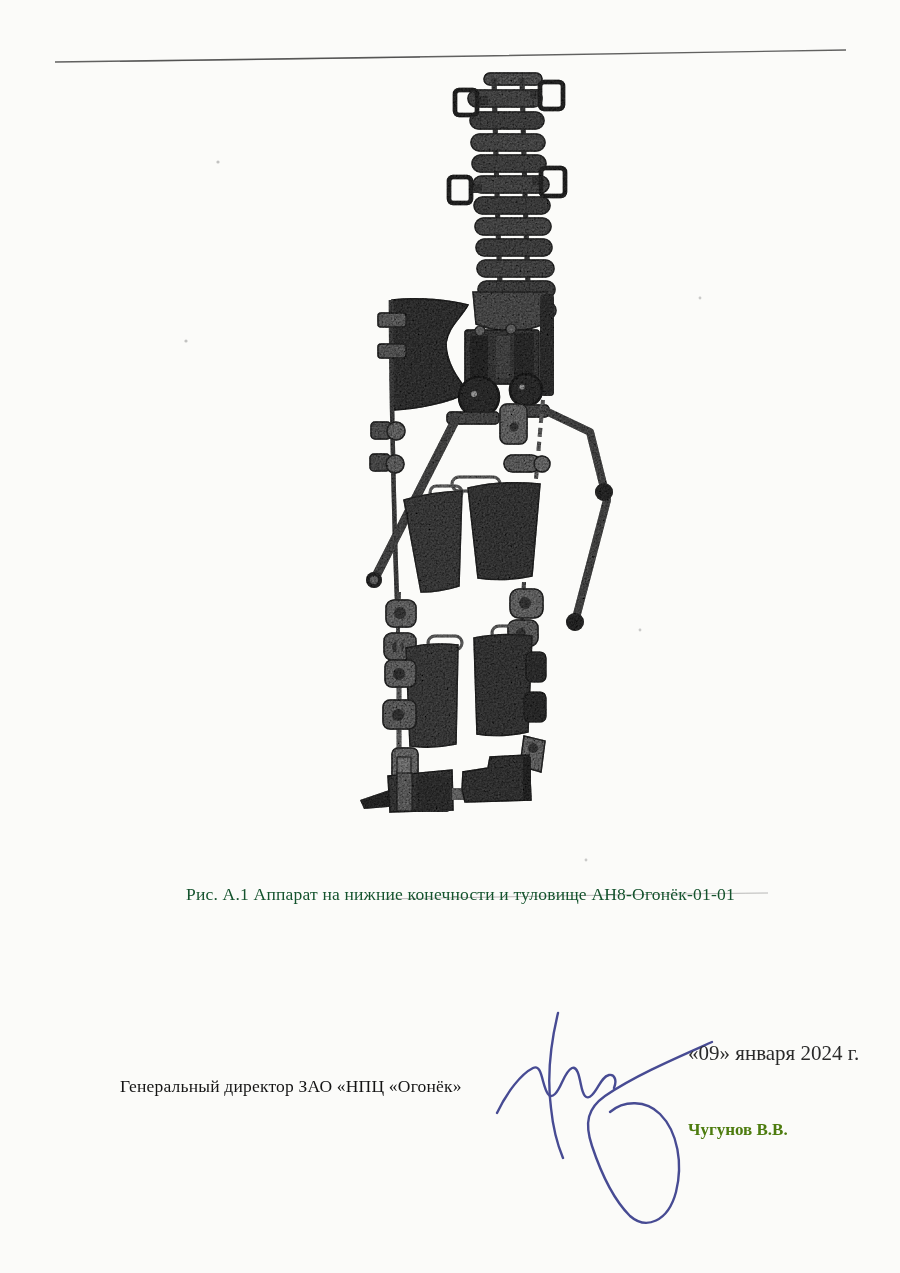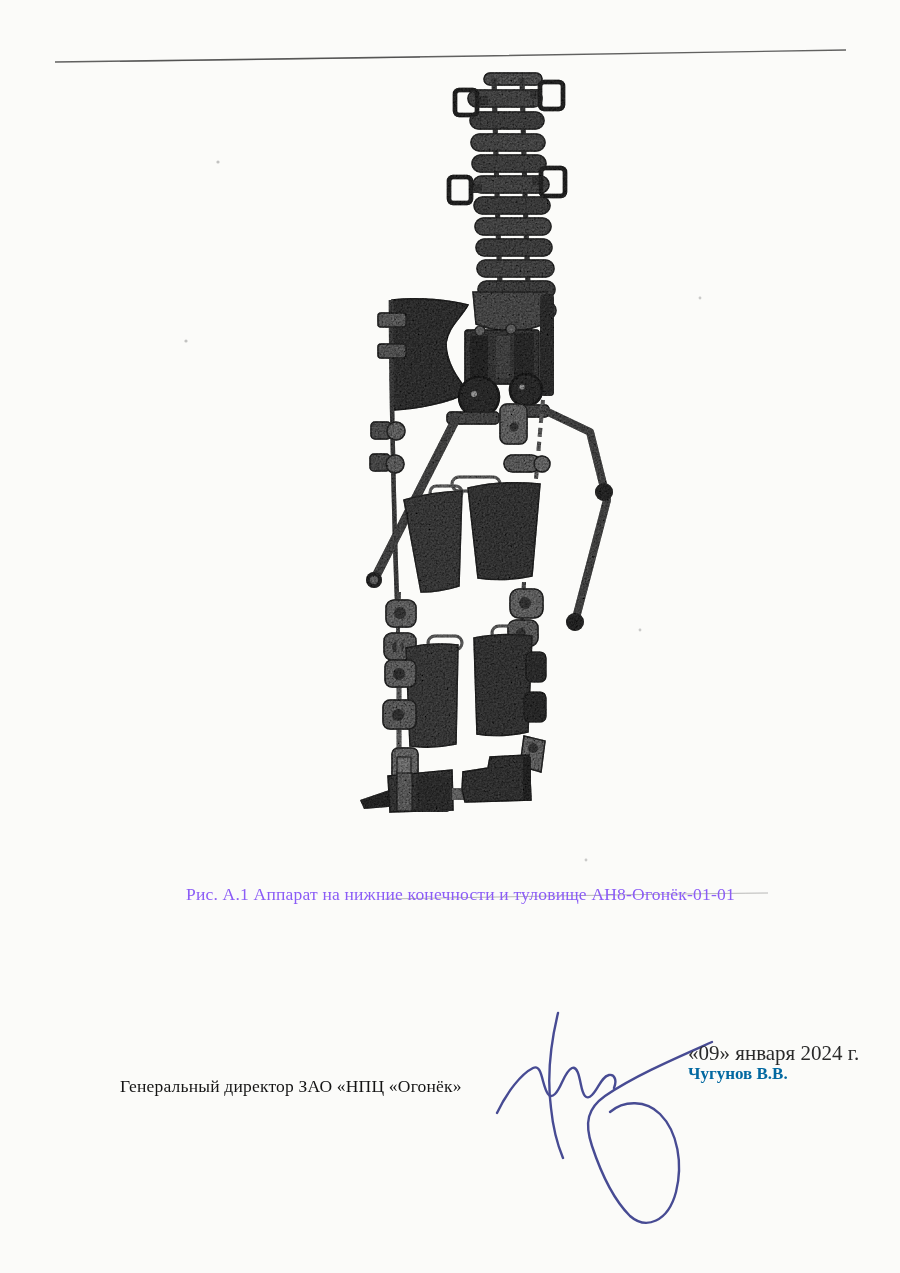--- a/index.html
+++ b/index.html
@@ -11,36 +11,36 @@
     background: #fbfbf9;
     overflow: hidden;
     font-family: "Liberation Serif", serif;
     color: #1f1f1f;
   }
   .abs { position: absolute; }
   .caption {
     left: 186px; top: 884px;
     font-size: 17.5px;
     letter-spacing: 0.2px;
-    color: #8b5cf6;
+    color: #14532d;
     white-space: nowrap;
   }
   .signer-title {
     left: 120px; top: 1076px;
     font-size: 17.5px;
     font-weight: normal;
     letter-spacing: 0.2px;
     color: #141414;
     white-space: nowrap;
   }
   .signer-name {
-    left: 688px; top: 1064px;
+    left: 688px; top: 1120px;
     font-size: 17px;
     font-weight: bold;
-    color: #0369a1;
+    color: #4d7c0f;
     white-space: nowrap;
   }
   .sign-date {
     left: 688px; top: 1041px;
     font-size: 21px;
     color: #2a2a2a;
     white-space: nowrap;
   }
   svg { display: block; }
 </style>

